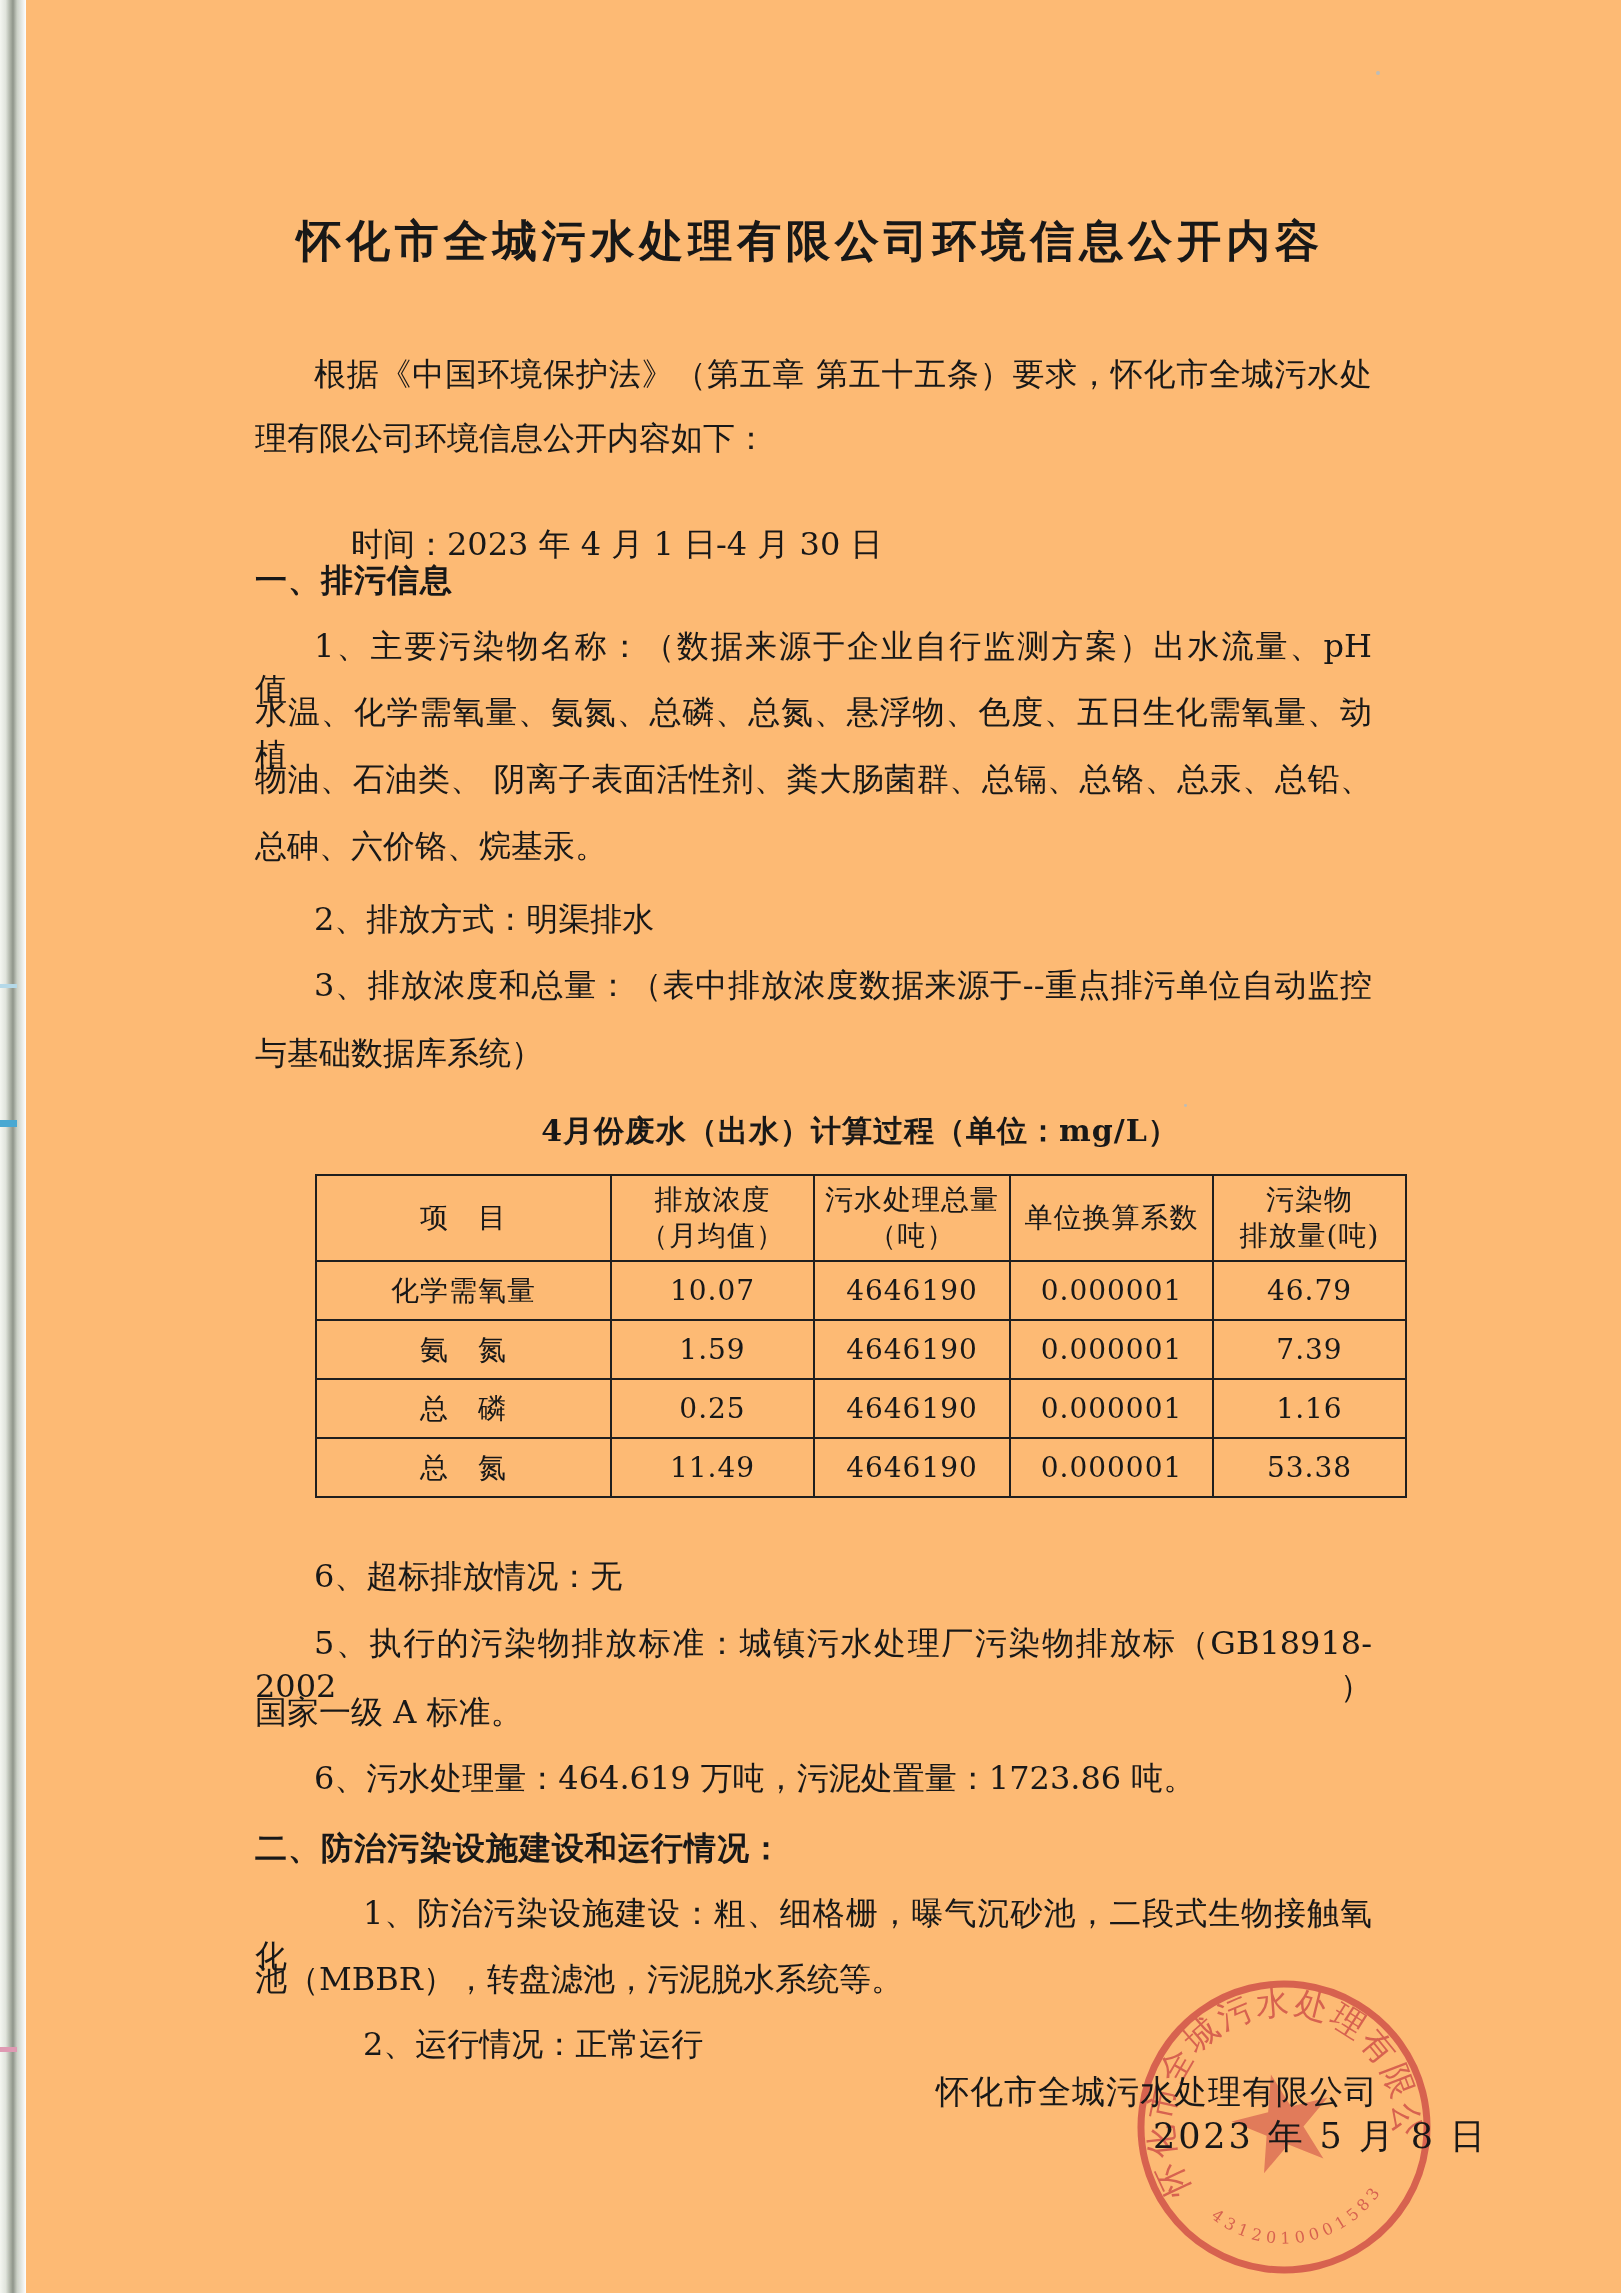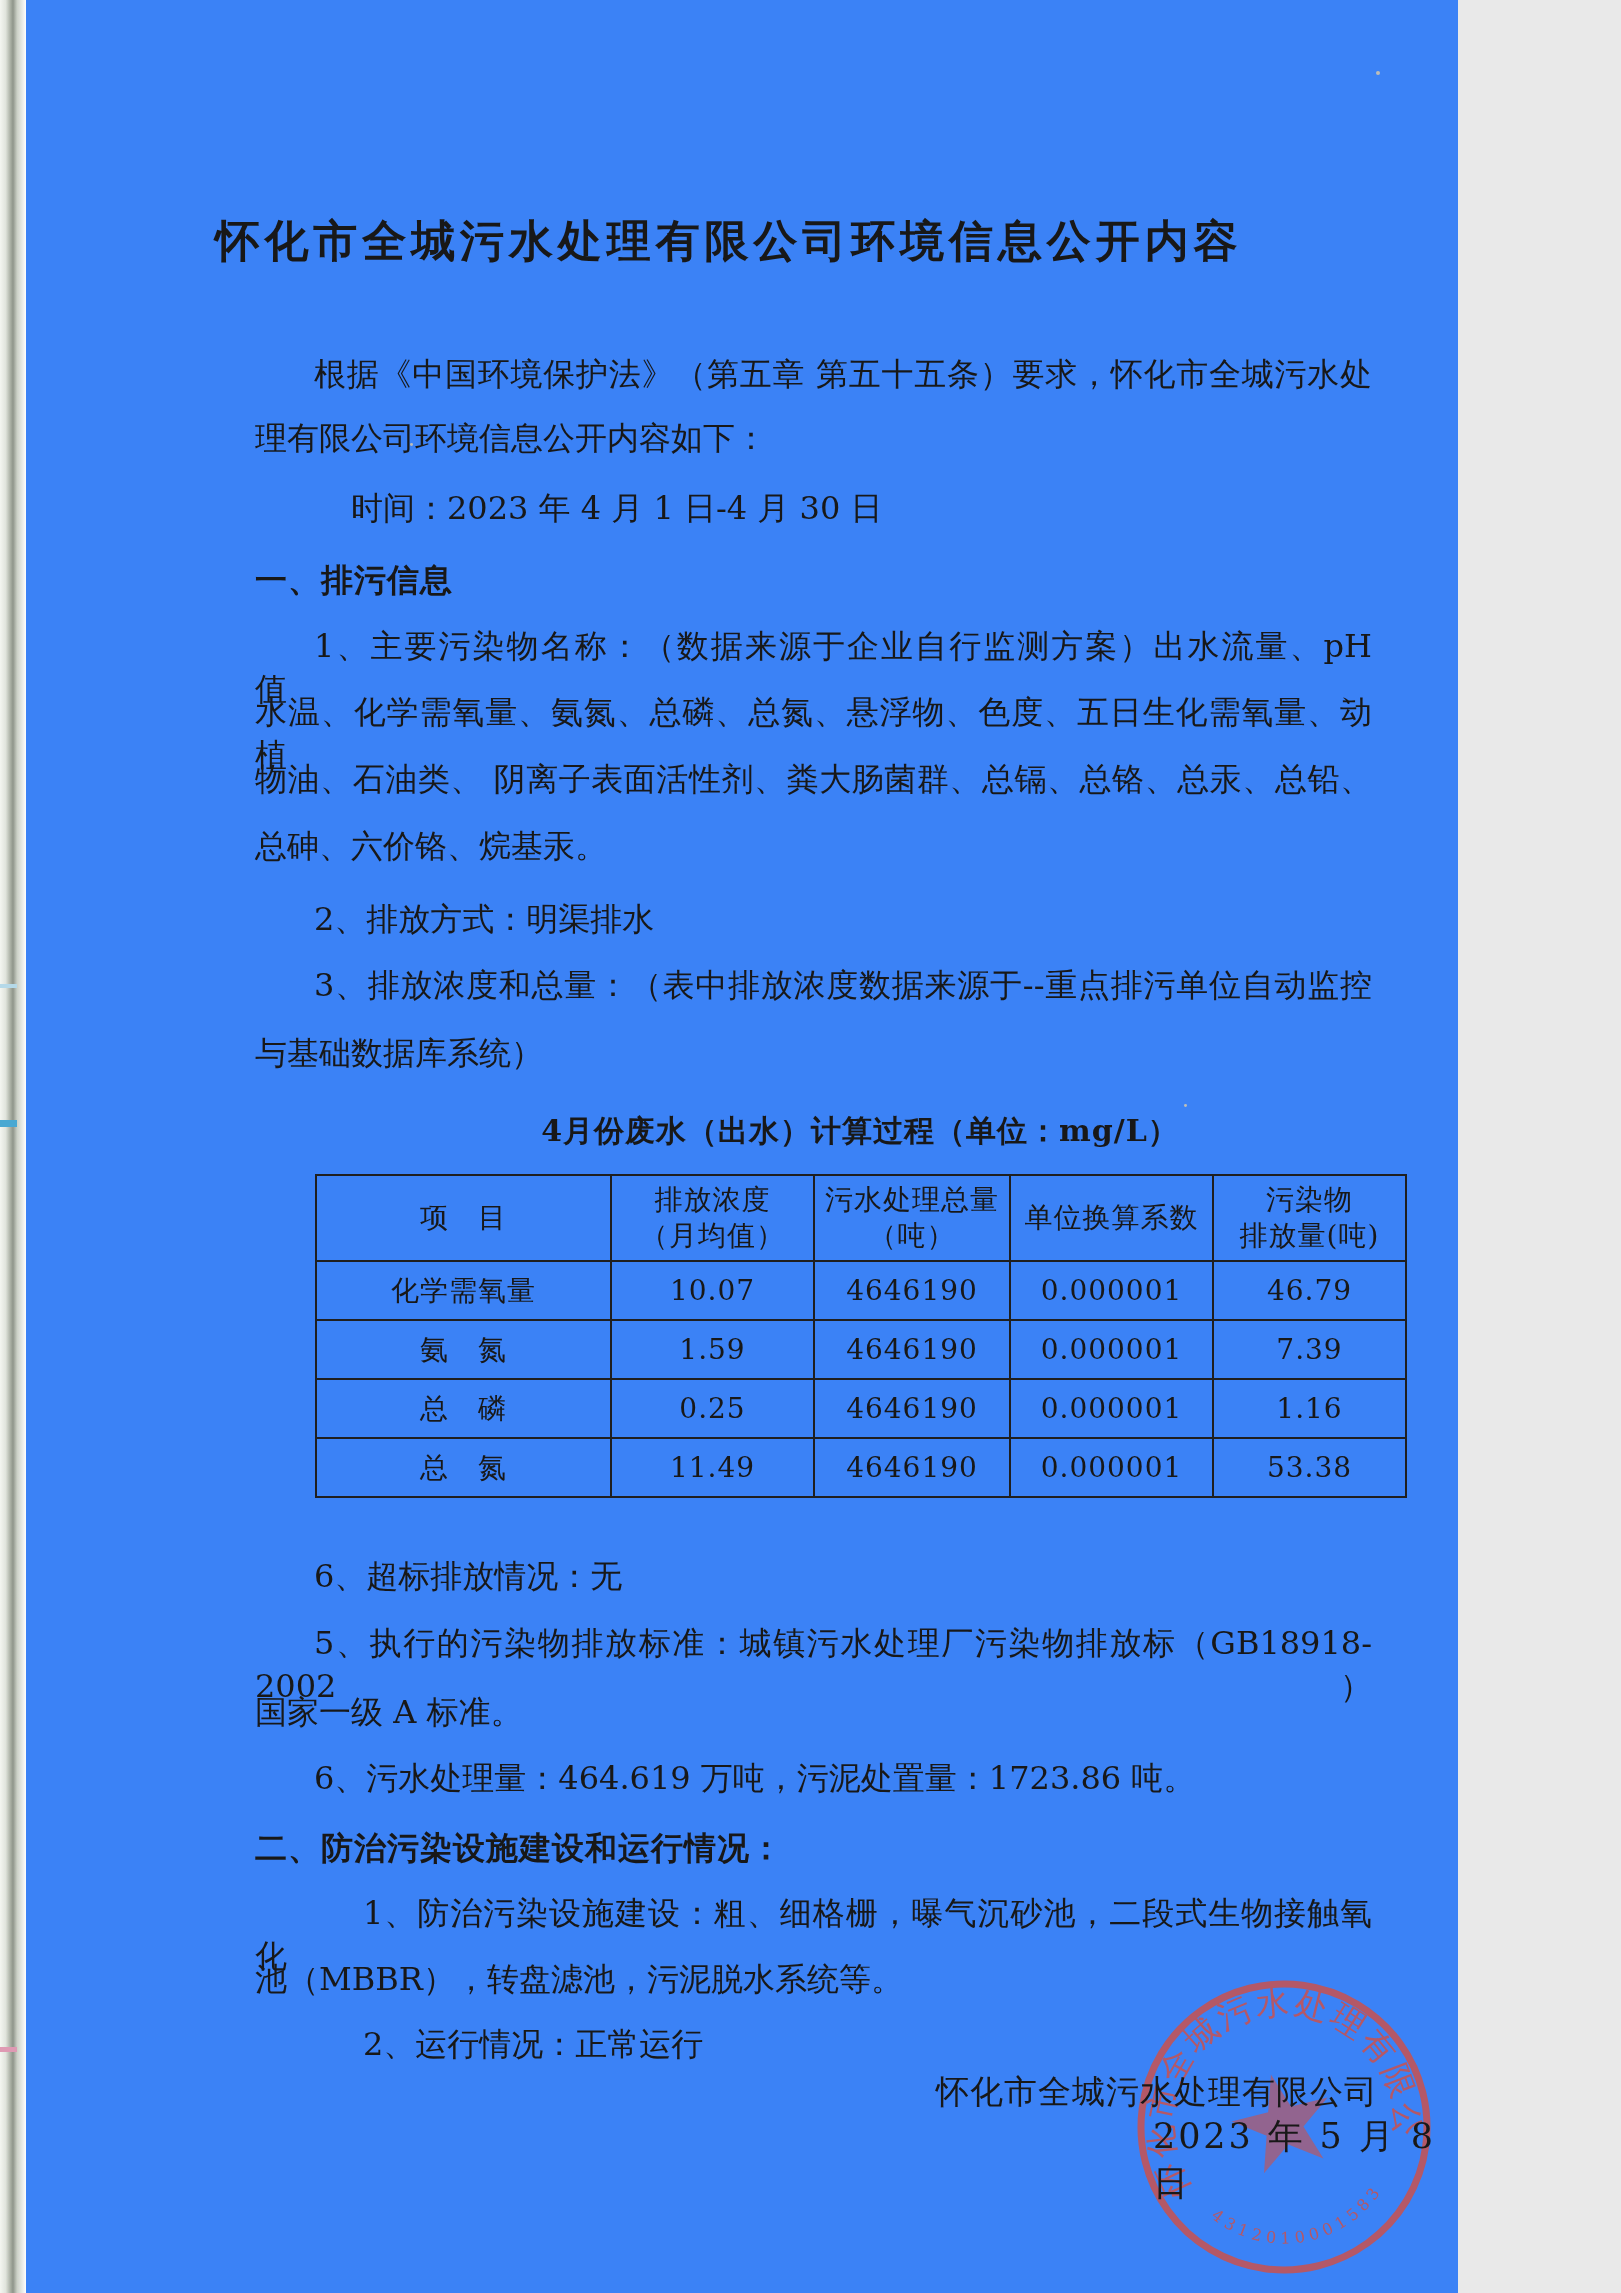--- a/index.html
+++ b/index.html
@@ -1,19 +1,19 @@
 <!DOCTYPE html>
 <html><head>
 <meta charset="utf-8">
 <style>
   html,body { margin:0; padding:0; background:#e9e9e9; }
   .page {
     position:relative;
-    width:1458px; height:2294px;
-    background:#3b82f6;
+    width:1621px; height:2294px;
+    background:#fdba74;
     overflow:hidden;
     font-family:"DejaVu Serif","Liberation Serif",serif;
     color:#181818;
   }
   
   .edge-strip {
     position:absolute; left:0; top:0; bottom:0; width:25.5px; z-index:3;
     background:linear-gradient(to right,#f4f6f1 0%,#e0e4dc 22%,#aab0a4 40%,#8f958a 50%,#ccd1c7 66%,#fefefe 100%);
   }
   .tick { position:absolute; left:0; width:16.7px; z-index:4; }
@@ -27,21 +27,21 @@
     margin:0; text-align:center;
     font-size:44px; font-weight:700; letter-spacing:4.9px;
   }
   .ln {
     position:absolute; left:255px; width:1117px;
     font-size:32px; line-height:43px;
     margin:0;
   }
   .just { text-align:justify; text-align-last:justify; }
   .i60  { text-indent:59px; }
-  .i98  { text-indent:96px; }
+  .i98  { text-indent:96px;margin-top:36px; }
   .i110 { text-indent:108px; }
   .head { font-weight:700; letter-spacing:1px; }
 
   .tbl-title {
     position:absolute; left:315px; top:1111px; width:1090px;
     text-align:center; font-size:30px; font-weight:700; letter-spacing:1px;
   }
   table.data-table {
     position:absolute; left:315px; top:1174px; width:1090px;
     border-collapse:collapse; table-layout:fixed;

